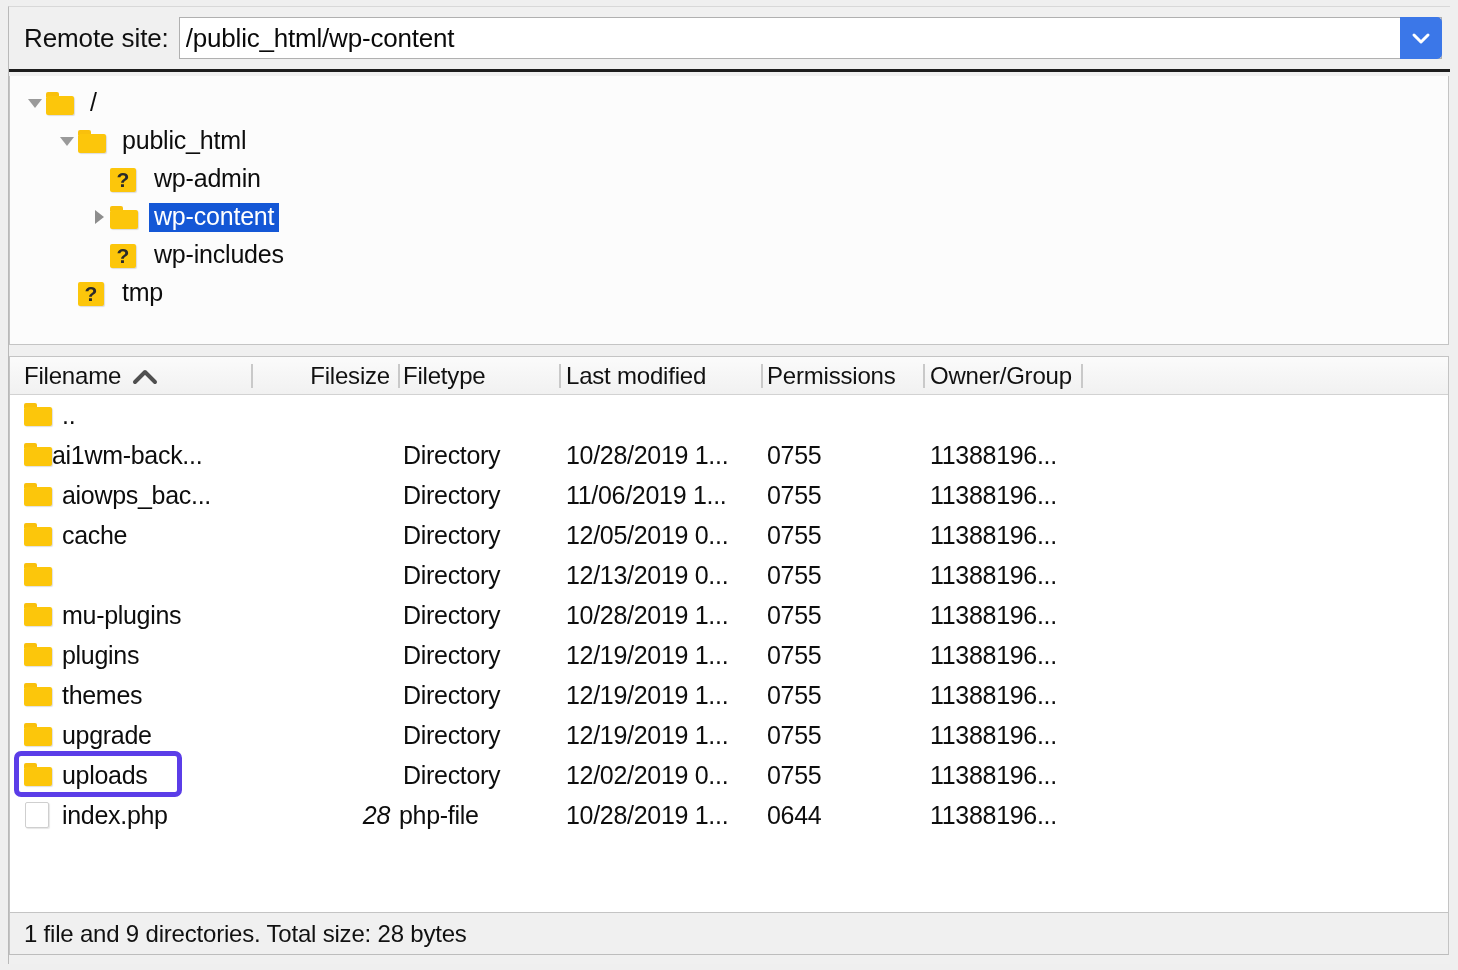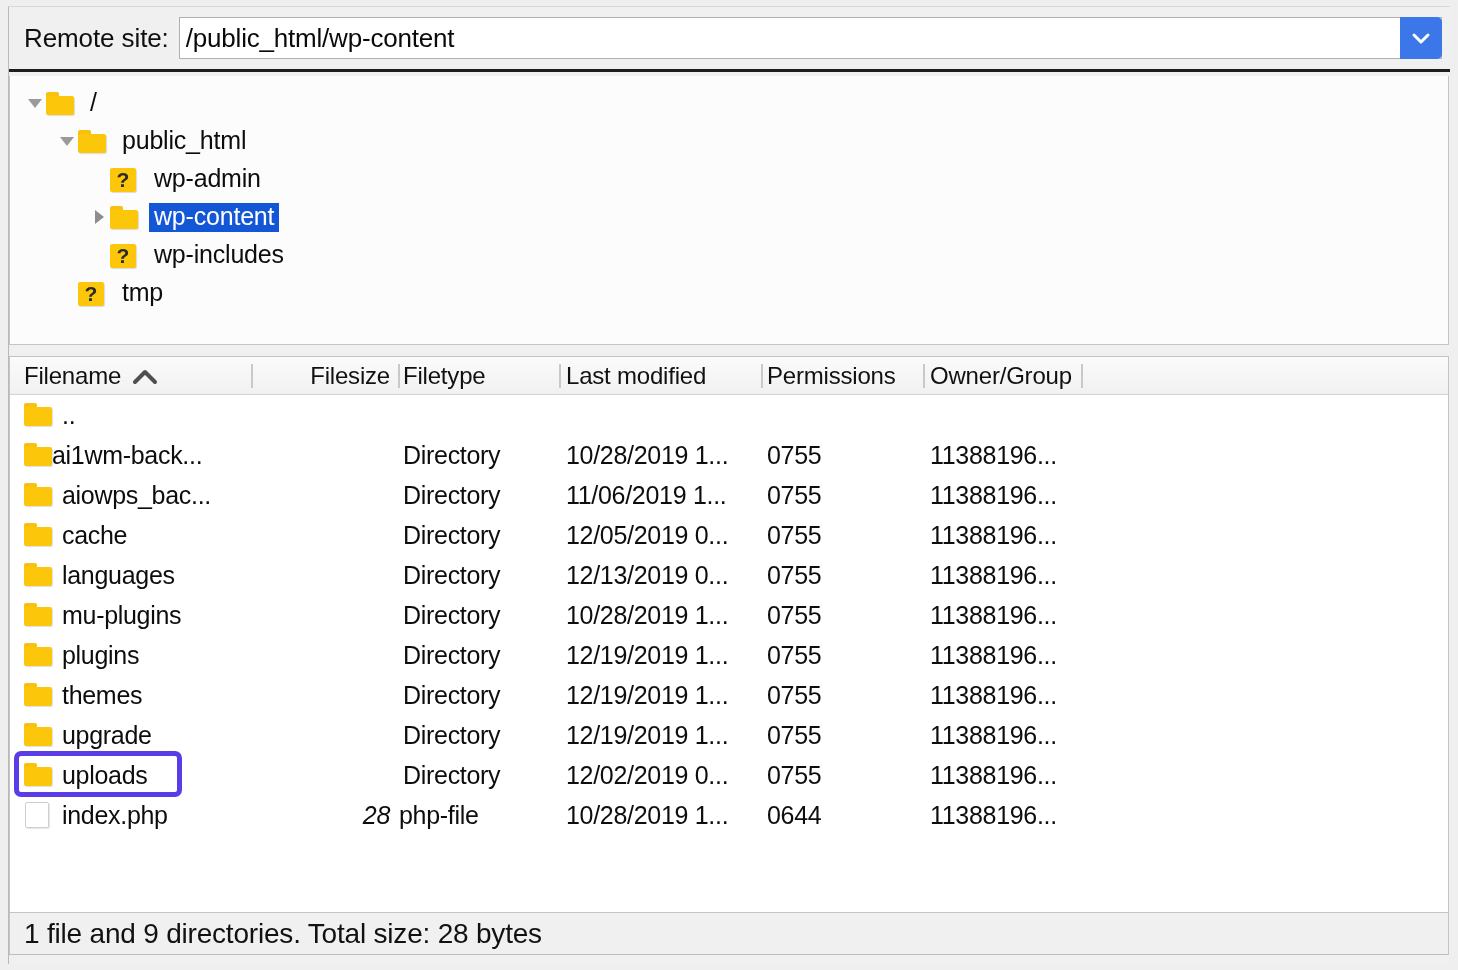--- a/index.html
+++ b/index.html
@@ -263,21 +263,21 @@
     left: 9px; top: 913px;
     width: 1440px; height: 42px;
     background: #f0f0f0;
     border-left: 1px solid #c4c4c4;
     border-right: 1px solid #c4c4c4;
     border-bottom: 1px solid #bdbdbd;
     display: flex;
     align-items: center;
   }
   .status-text {
-    font-size: 28px;
+    font-size: 24px;
     color: #111111;
     padding-left: 14px;
     letter-spacing: -0.2px;
     white-space: nowrap;
   }
 </style>
 </head>
 <body>
 
 <div id="app">
@@ -453,21 +453,20 @@
           <div class="cell" style="left: 757px; width: 150px;">0755</div>
           <div class="cell" style="left: 920px; width: 200px;">11388196...</div>
         </div>
         <div class="row">
           <span class="row-ico">
             <span class="folder-ico" style="position: absolute; left: 0px; top: 0px;">
               <span class="tab"></span>
               <span class="body"></span>
             </span>
           </span>
-          <div class="cell" style="left: 52px; width: 187px;">languages</div>
           <div class="cell rt" style="left: 248px; width: 132px;"></div>
           <div class="cell" style="left: 393px; width: 150px;">Directory</div>
           <div class="cell" style="left: 556px; width: 190px;">12/13/2019 0...</div>
           <div class="cell" style="left: 757px; width: 150px;">0755</div>
           <div class="cell" style="left: 920px; width: 200px;">11388196...</div>
         </div>
         <div class="row">
           <span class="row-ico">
             <span class="folder-ico" style="position: absolute; left: 0px; top: 0px;">
               <span class="tab"></span>

